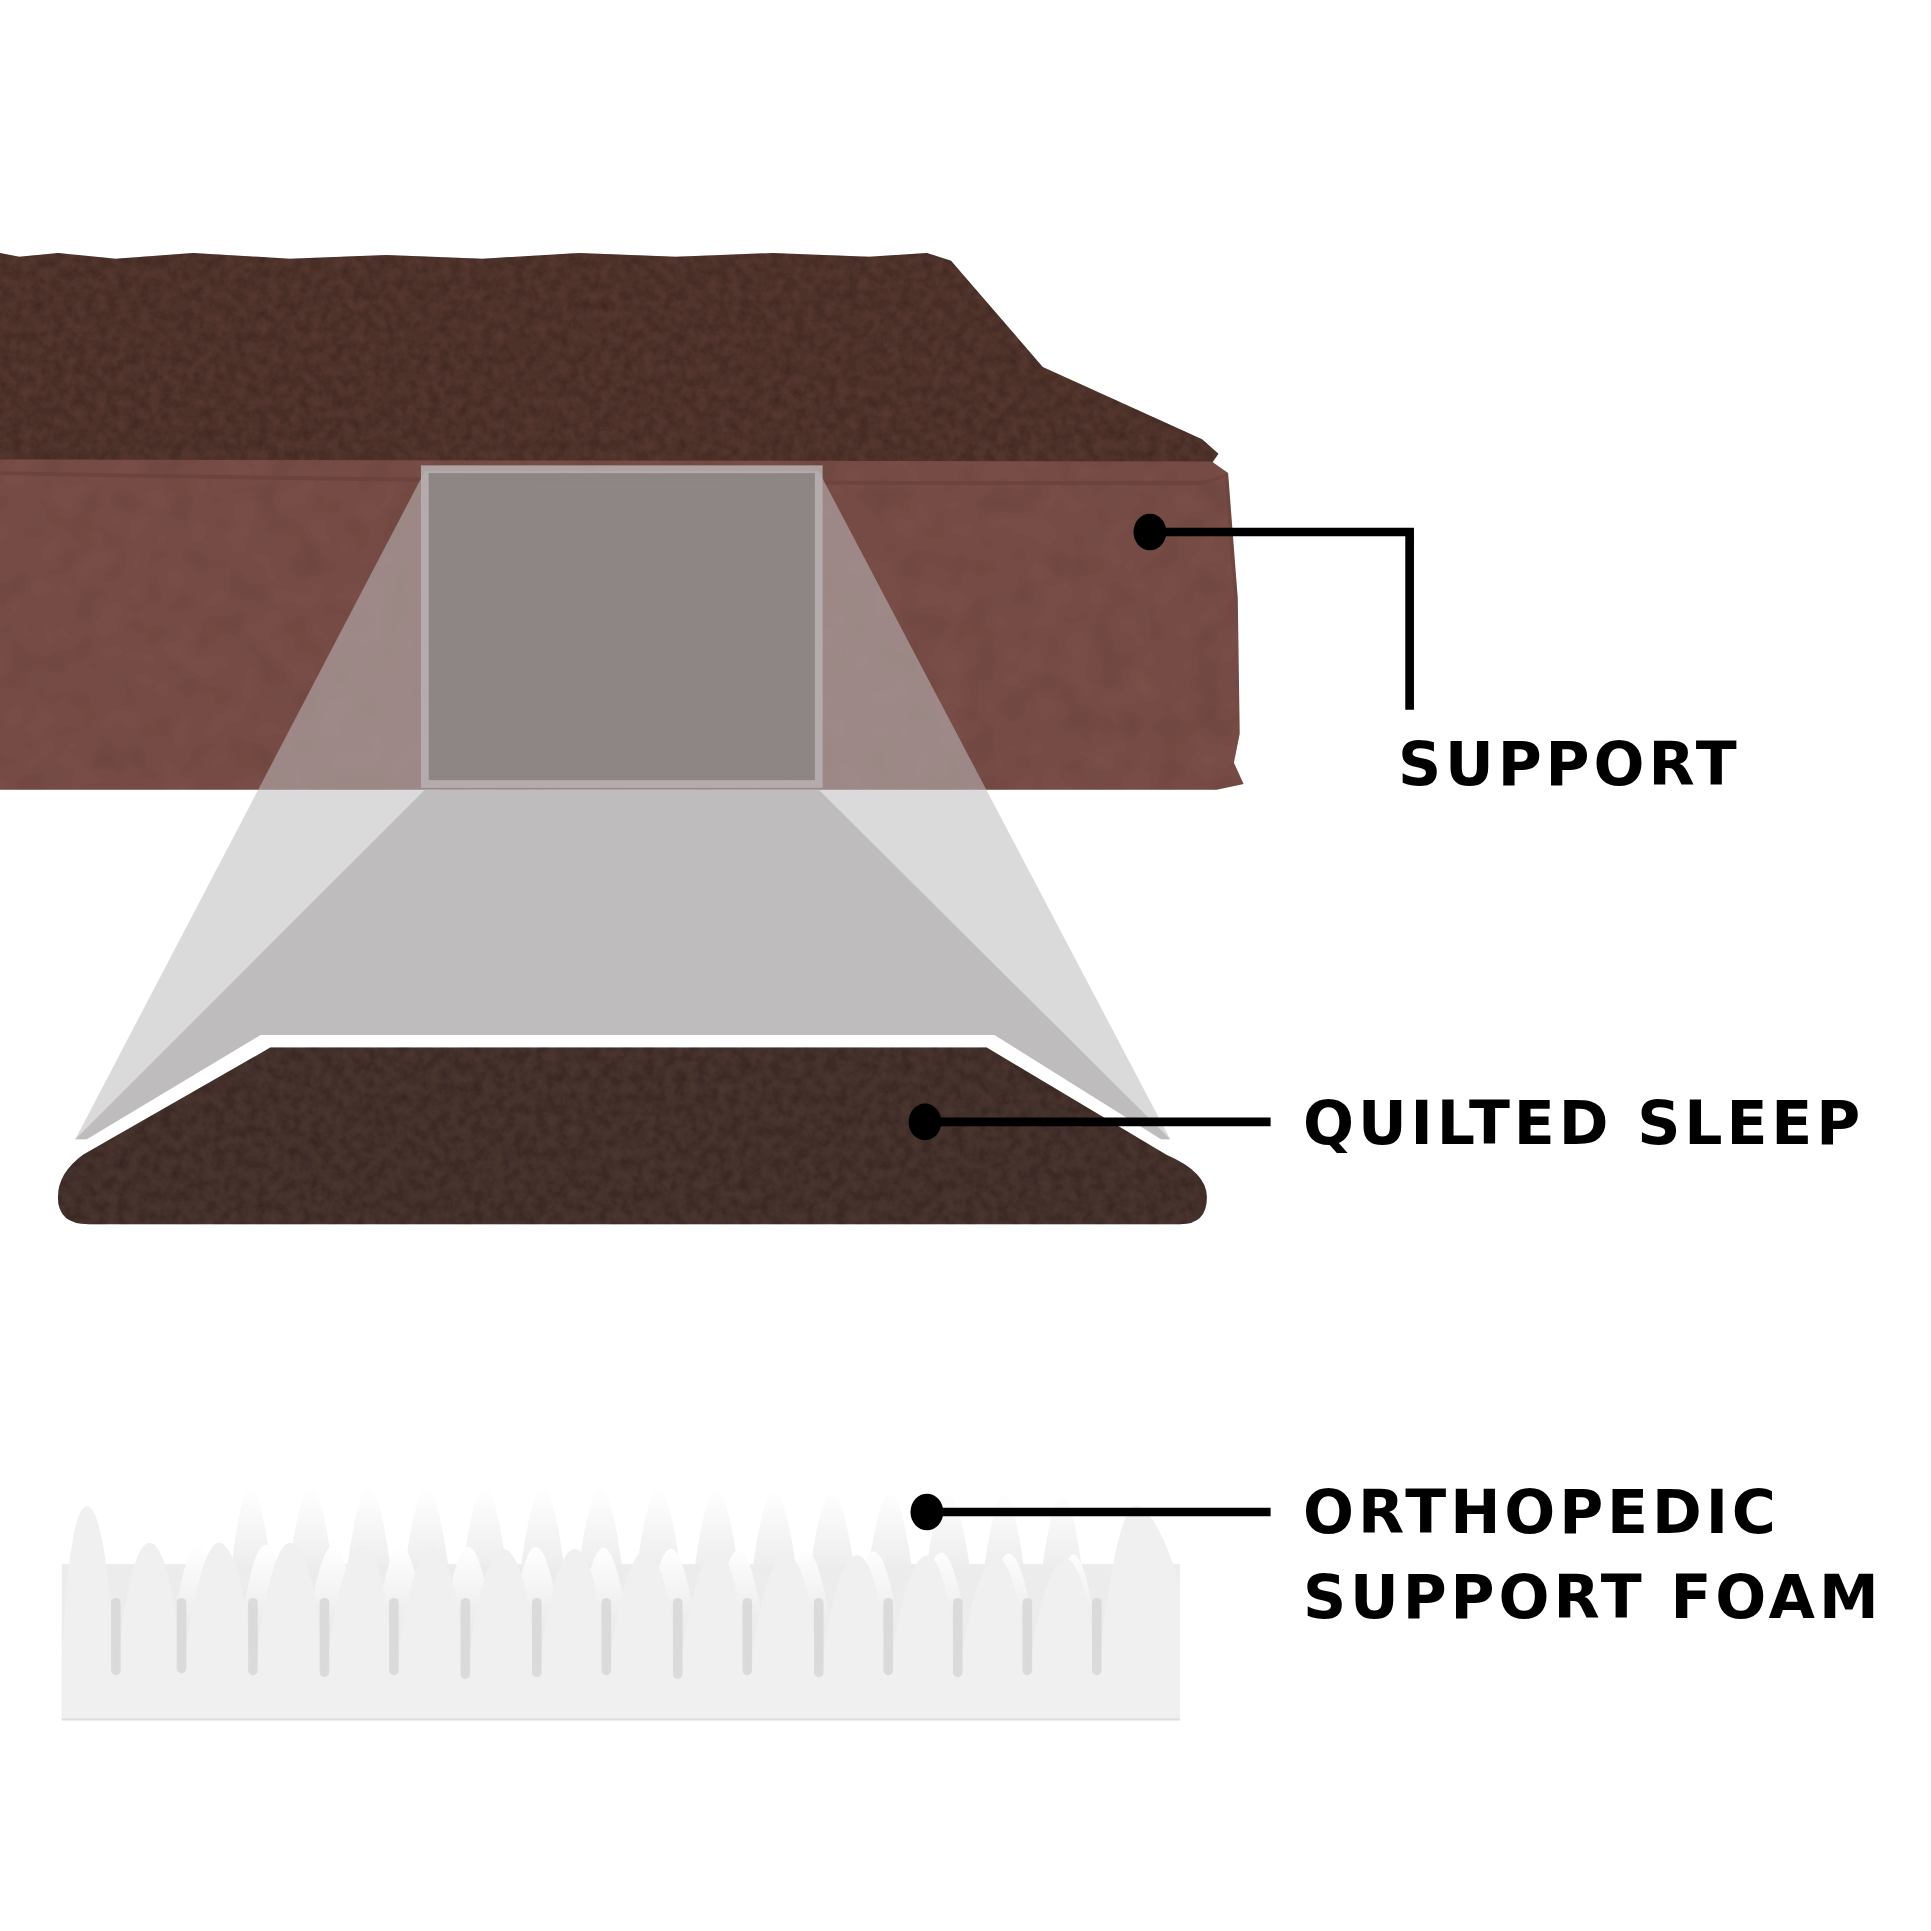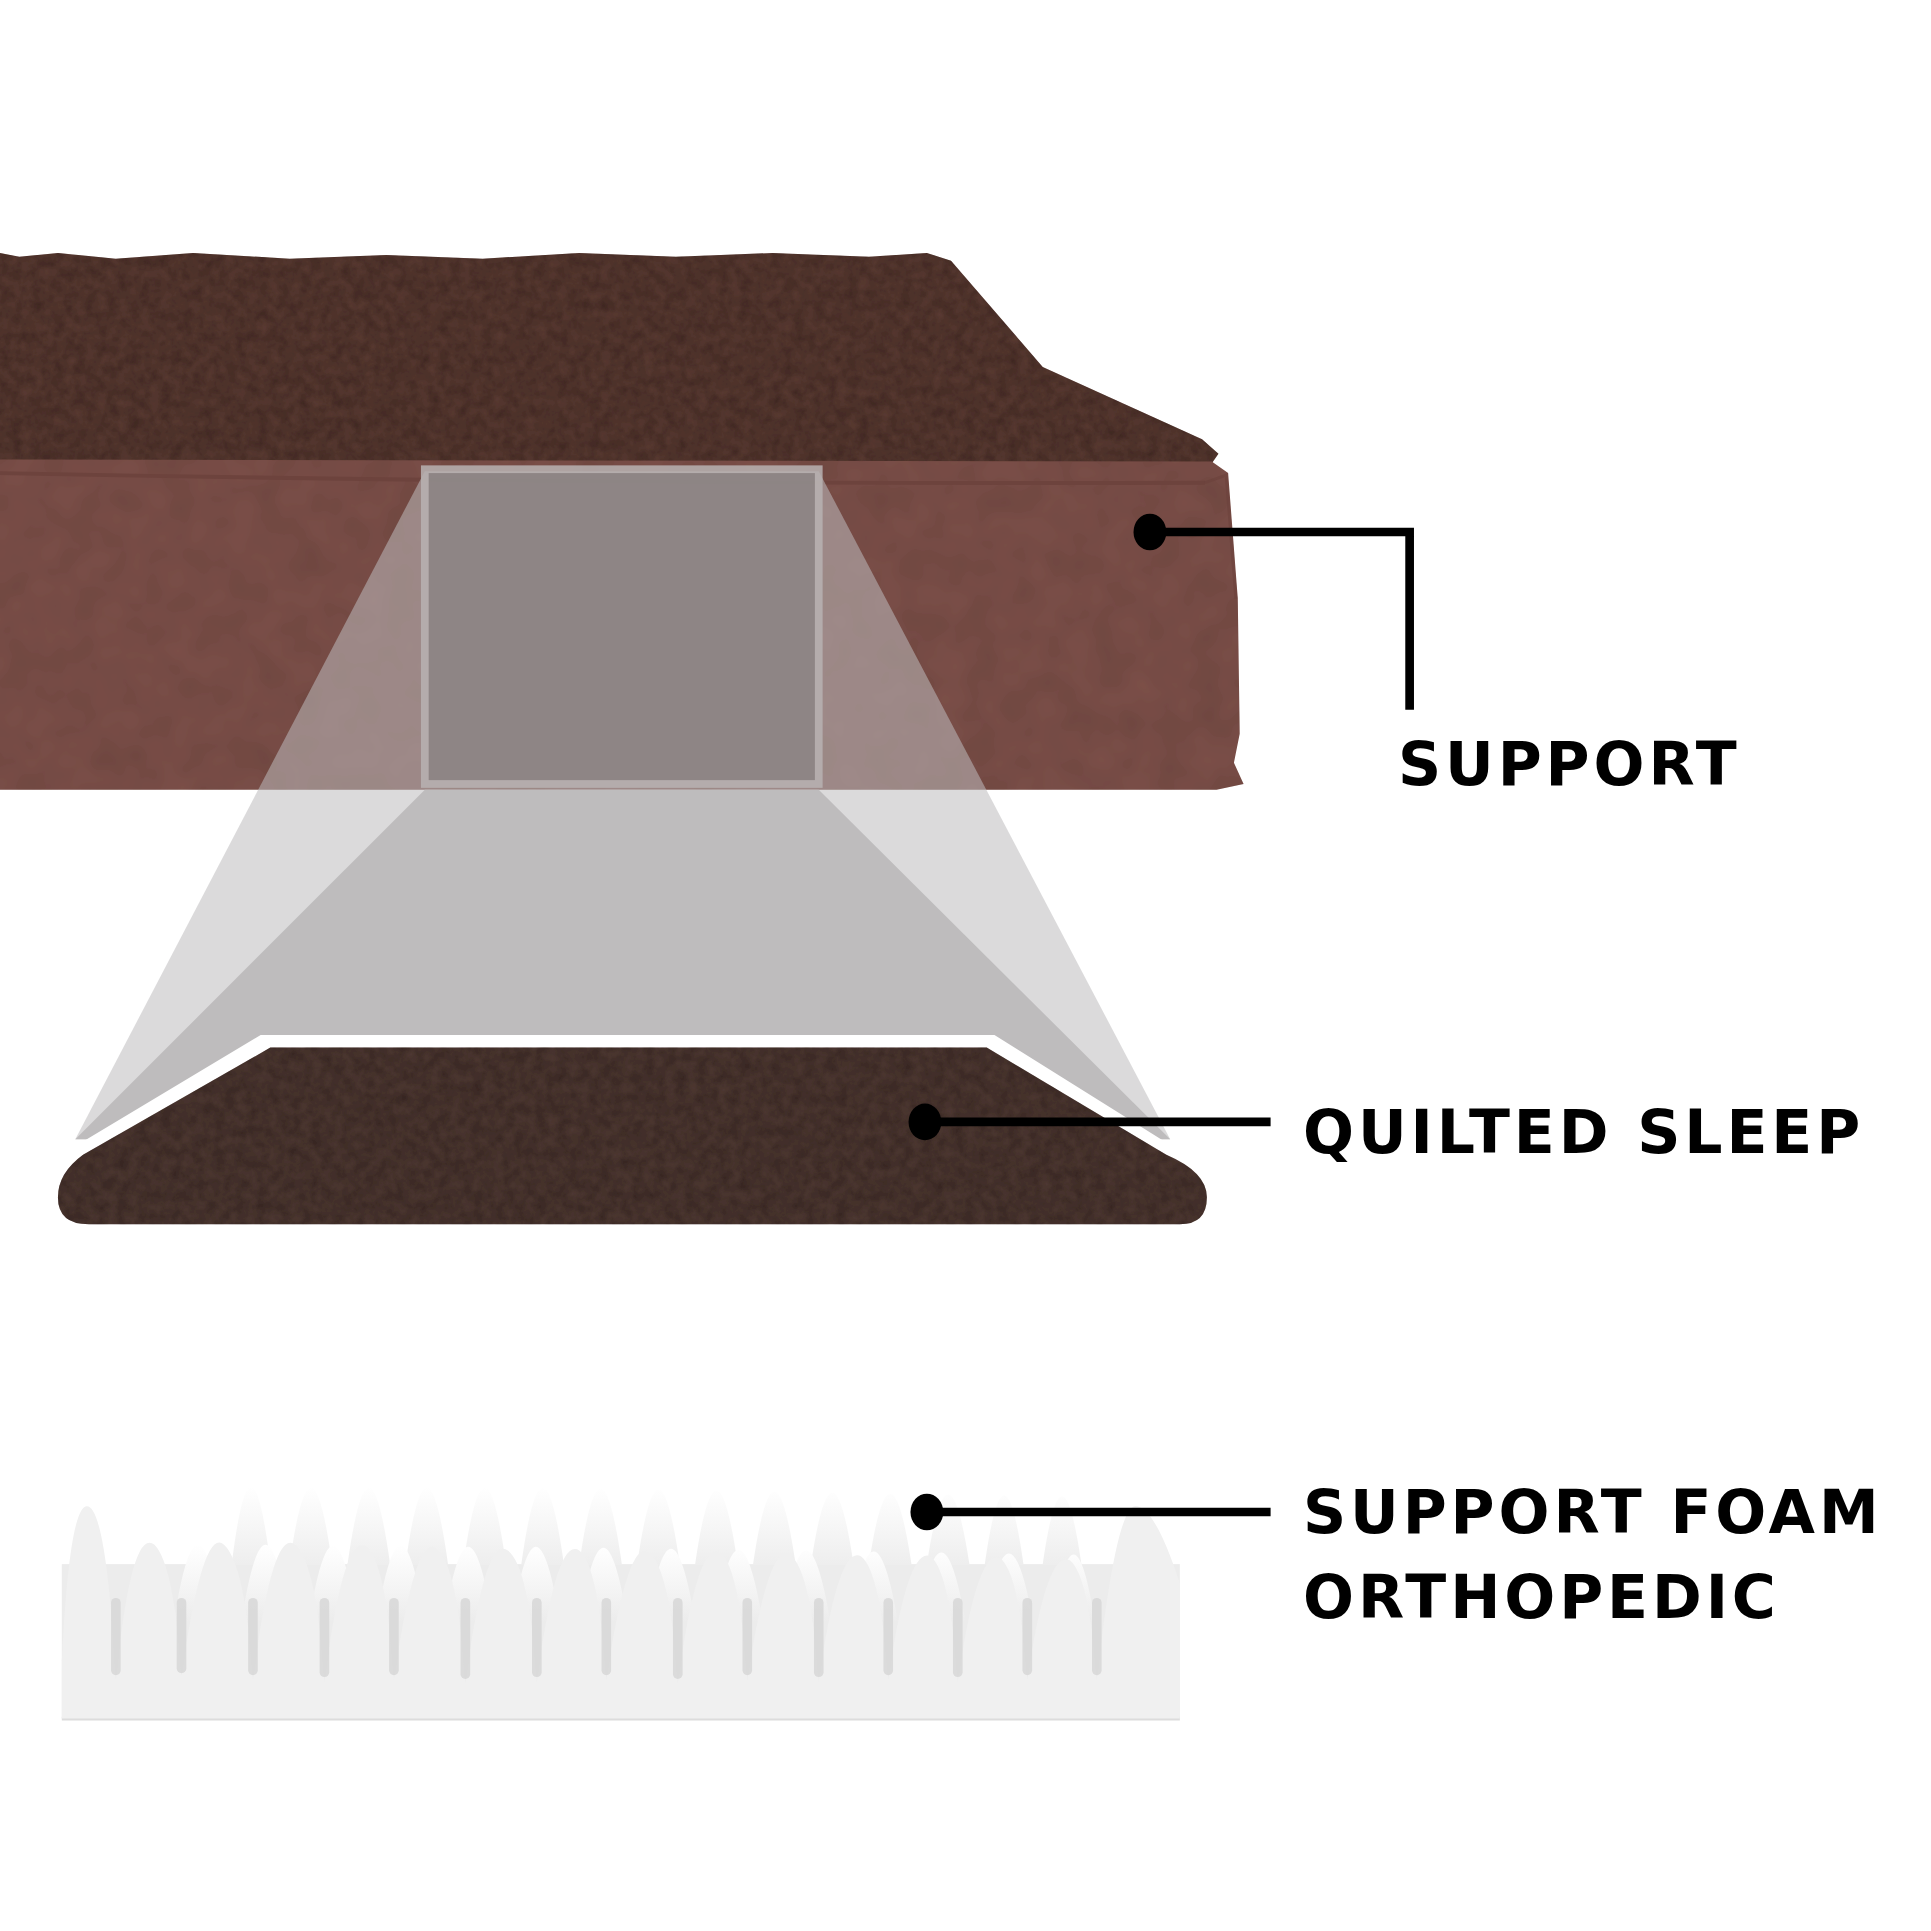--- a/index.html
+++ b/index.html
@@ -99,21 +99,21 @@
   <g>
     <ellipse cx="960" cy="1566" rx="17" ry="19" fill="#000"></ellipse>
     <line x1="960" y1="1566" x2="1316" y2="1566" stroke="#000" stroke-width="9"></line>
   </g>
 </svg>
 
 <div class="label" style="left:1398px; top:722px;">
   <span>SUPPORT</span>
 </div>
 
-<div class="label" style="left:1303px; top:1081px;margin-top:9px;">
+<div class="label" style="left:1303px; top:1081px;">
   <span>QUILTED SLEEP</span>
 </div>
 
 <div class="label" style="left:1303px; top:1470px;">
+  <span>ORTHOPEDIC</span>
   <span>SUPPORT FOAM</span>
-  <span>ORTHOPEDIC</span>
 </div>
 
 
 </body></html>

